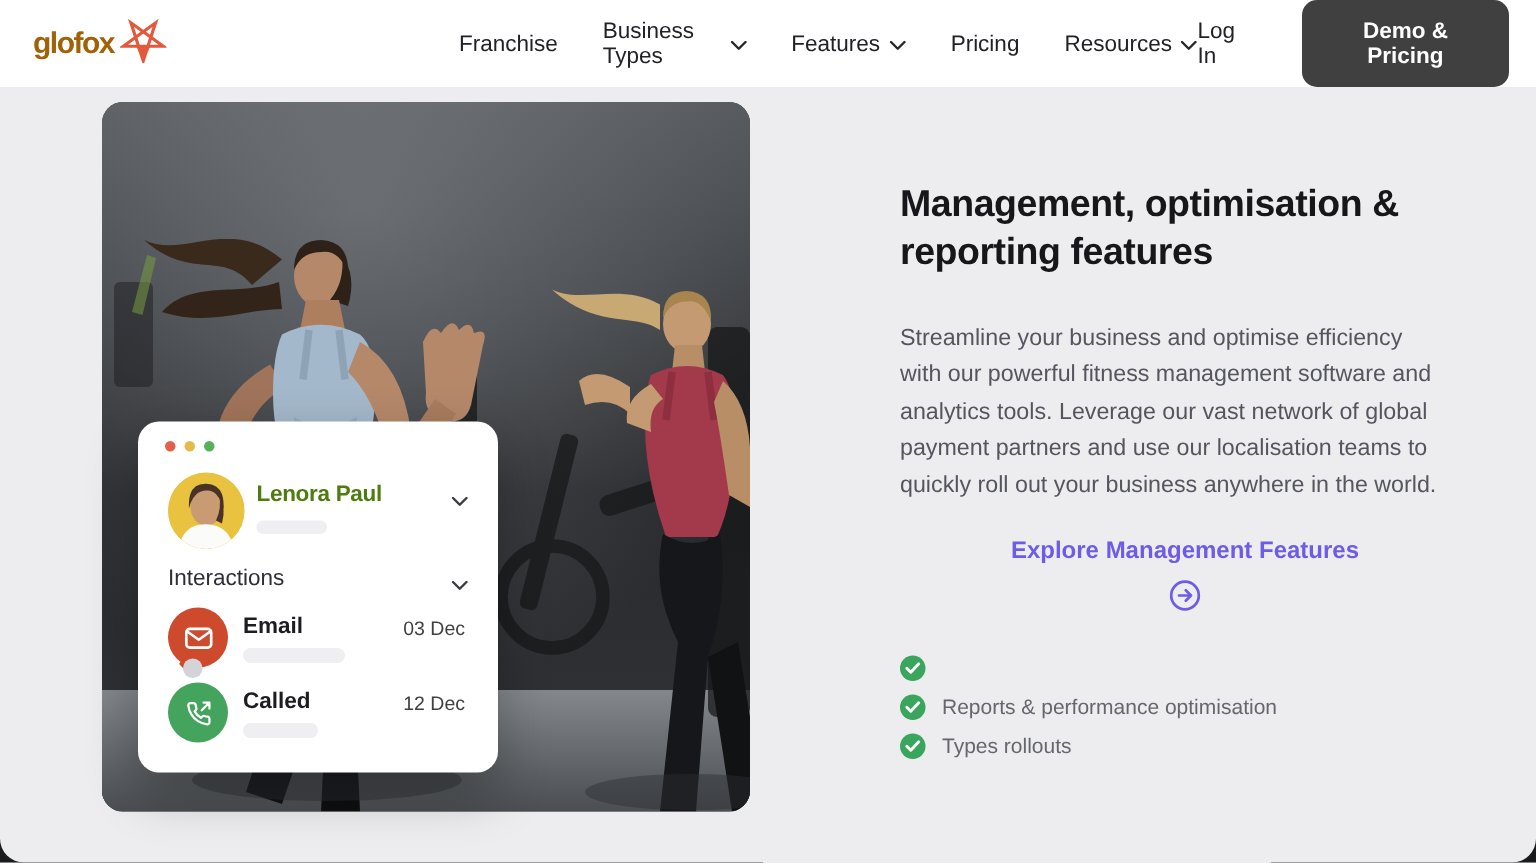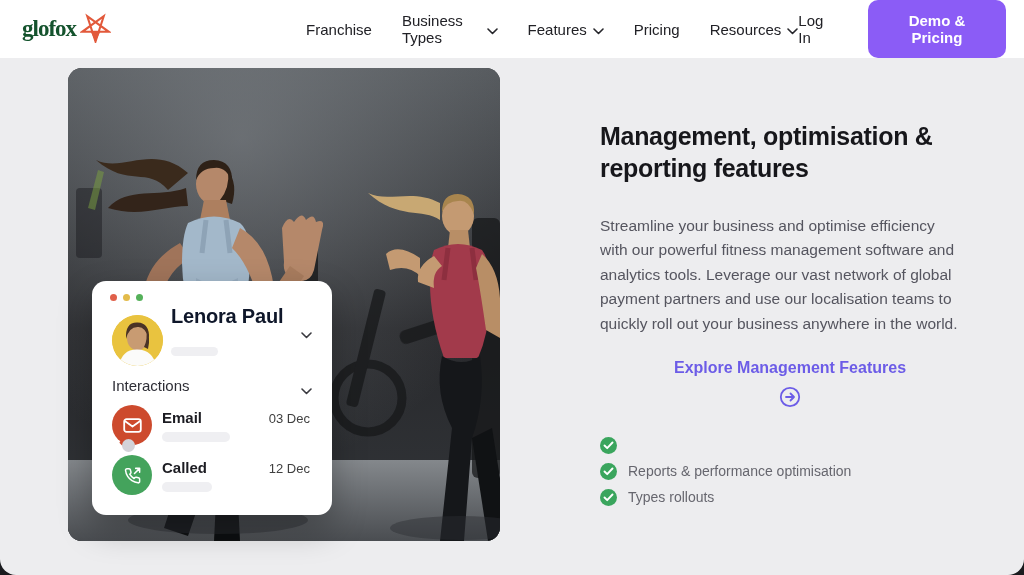--- a/index.html
+++ b/index.html
@@ -10,27 +10,27 @@
     position:relative;
   }
 
   
   .header {
     position:absolute; top:0; left:0; width:1024px; height:58px;
     background:#ffffff; display:flex; align-items:center; padding:0 16px;
     z-index:5;
   }
   .logo { display:flex; align-items:center; gap:4px; margin-left:6px; cursor:pointer; }
-  .logo-text { font-size:23px; font-weight:bold; color:#14532d; letter-spacing:-1px;font-family:Liberation Serif, serif; }
+  .logo-text { font-size:20px; font-weight:bold; color:#a16207; letter-spacing:-1px; }
   .nav { display:flex; align-items:center; gap:30px; margin-left:195px; }
   .nav-item { display:flex; align-items:center; gap:6px; font-size:15px; color:#212126; cursor:pointer; }
   .chev { display:inline-block; }
   .login { margin-left:auto; font-size:15px; color:#212126; cursor:pointer; margin-right:30px; }
   .cta-btn {
-    background:#8b5cf6; color:#ffffff; font-weight:bold; font-size:15px;
+    background:#404040; color:#ffffff; font-weight:bold; font-size:15px;
     border:none; border-radius:10px; padding:12px 16px; cursor:pointer;
     margin-right:2px; font-family:"Liberation Sans", sans-serif;
   }
 
   
   .hero-section {
     position:absolute; top:58px; left:0; width:1024px; height:517px;
     background:#ededef; border-radius:0 0 16px 16px;
   }
 
@@ -48,21 +48,21 @@
     z-index:3;
   }
   .dots { position:absolute; top:13px; left:18px; display:flex; gap:6px; }
   .dot { width:7px; height:7px; border-radius:50%; }
   .dot.r{ background:#e0604a; } .dot.y{ background:#e3bb4b; } .dot.g{ background:#55b15a; }
 
   .avatar {
     position:absolute; left:20px; top:34px; width:51px; height:51px;
     border-radius:50%; overflow:hidden; background:#e9c33f;
   }
-  .contact-name { position:absolute; left:79px; top:24px; font-size:20px; font-weight:bold; color:#0f172a; letter-spacing:-0.2px; }
+  .contact-name { position:absolute; left:79px; top:40px; font-size:15px; font-weight:bold; color:#4d7c0f; letter-spacing:-0.2px; }
   .card-chev-1 { position:absolute; right:20px; top:44px; }
   .skel { background:#efeff2; border-radius:5px; position:absolute; }
   .skel-name { left:79px; top:66px; width:47px; height:9px; }
 
   .interactions-label { position:absolute; left:20px; top:96px; font-size:15px; color:#2e2e36; }
   .card-chev-2 { position:absolute; right:20px; top:100px; }
 
   .int-icon {
     position:absolute; left:20px; width:40px; height:40px; border-radius:50%;
     display:flex; align-items:center; justify-content:center;

